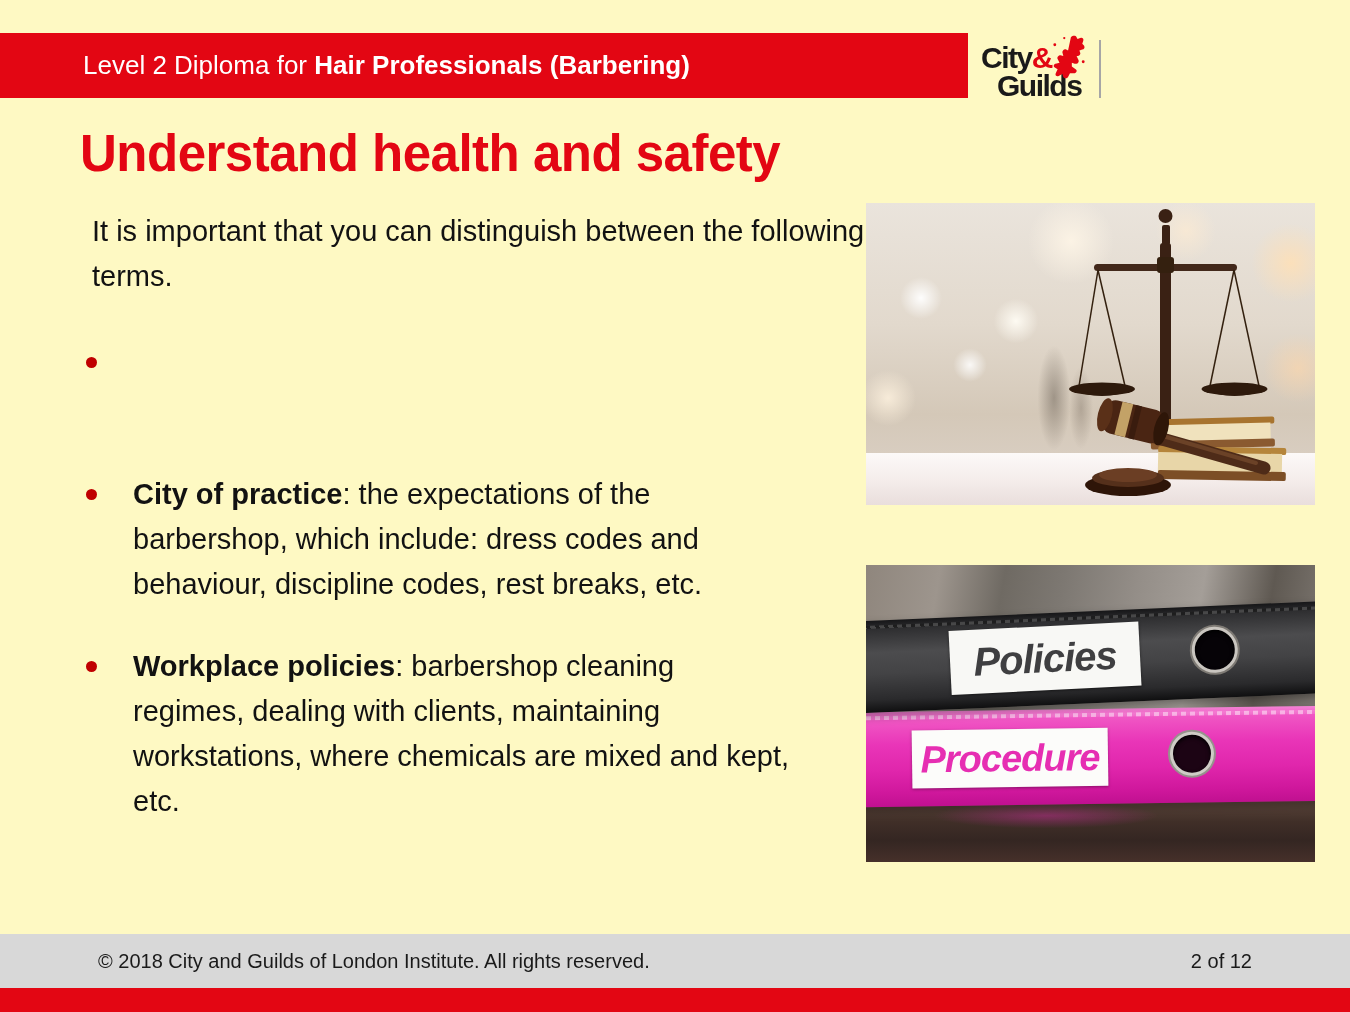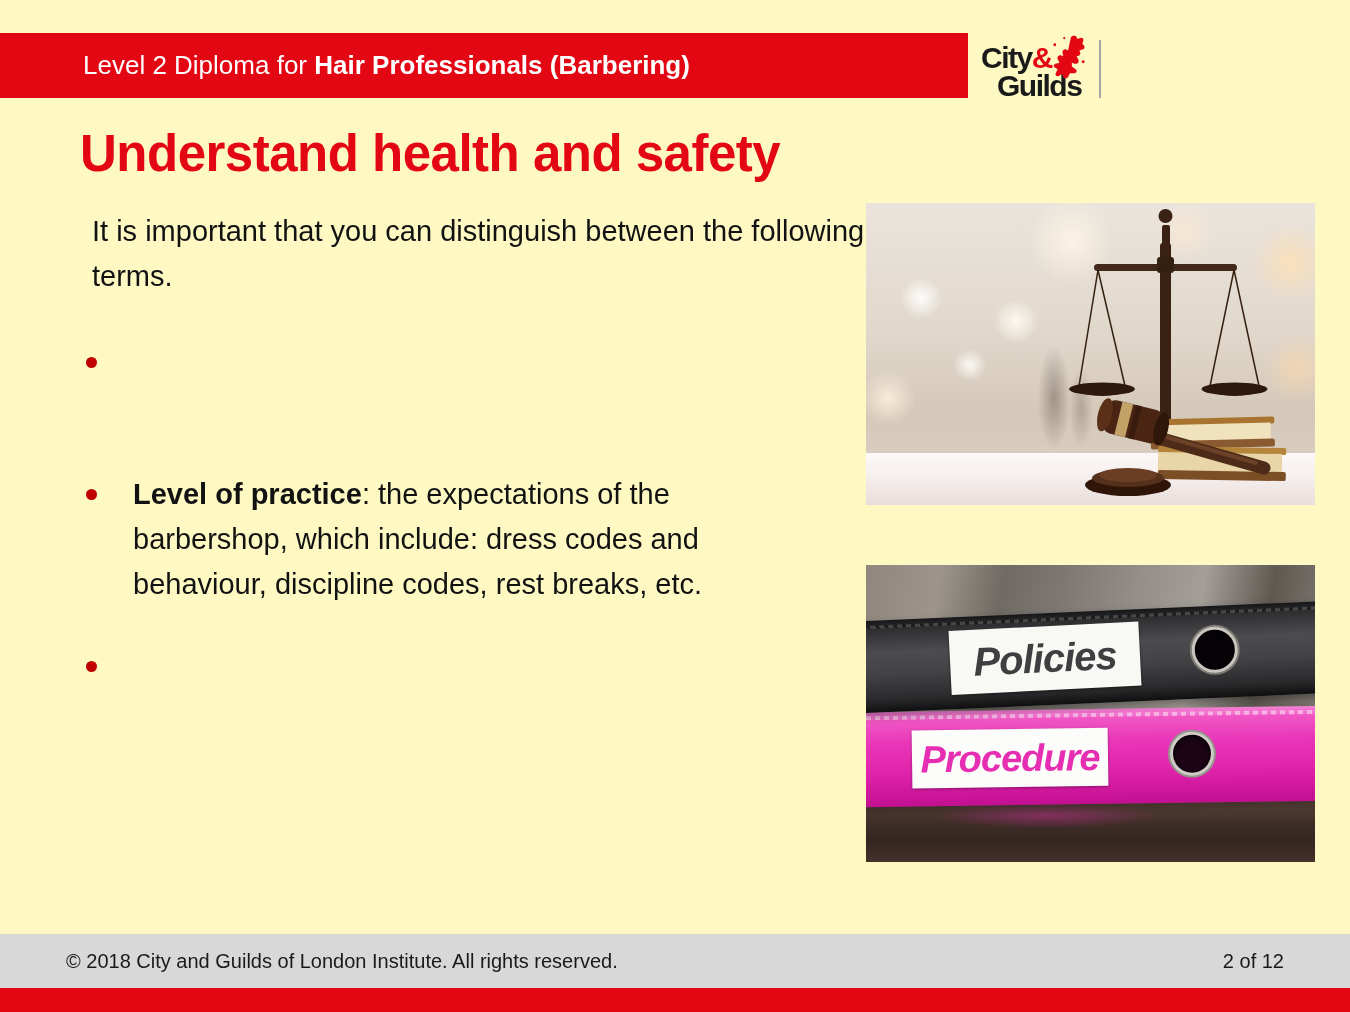--- a/index.html
+++ b/index.html
@@ -96,21 +96,21 @@
     background:#fcfcfa; display:flex; align-items:center; justify-content:center;
     box-shadow:0 1px 3px rgba(0,0,0,.35); }
   .label-procedure span { font-size:38px; font-weight:bold; font-style:italic; color:#e62eb2;
     letter-spacing:-1px; }
   .hole-pink { left:312px; top:24px; width:44px; height:44px; background:#1c0414;
     border:3px solid #cfccc6; box-shadow:0 0 0 2px #96928c, inset 0 2px 4px #000; }
 
   
   .footer-bar { position:absolute; left:0; top:934px; width:1350px; height:54px;
     background:#d8d8d8; display:flex; align-items:center; justify-content:space-between;
-    padding:0 66px; font-size:20px; color:#1a1a1a; }
+    padding:0 98px; font-size:20px; color:#1a1a1a; }
   .bottom-bar { position:absolute; left:0; top:988px; width:1350px; height:24px; background:#e30613; }
 </style>
 </head>
 <body>
 
 <div class="slide">
 
   <div class="header-bar">
     <div class="header-title"><span>Level 2 Diploma for </span><b>Hair Professionals (Barbering)</b></div>
   </div>
@@ -133,25 +133,26 @@
 
   <h1 class="slide-title">Understand health and safety</h1>
   <p class="intro">It is important that you can distinguish between the following terms.</p>
 
   <div class="bullet bullet-1">
     <span class="bullet-dot"></span>
   </div>
 
   <div class="bullet bullet-2">
     <span class="bullet-dot"></span>
-    <div class="bullet-text"><span class="term">Level of practice</span><span>: the expectations of the barbershop, which include: dress codes and behaviour, discipline codes, rest breaks, etc.</span></div>
+    <div class="bullet-text"><span class="term">City of practice</span><span>: the expectations of the barbershop, which include: dress codes and behaviour, discipline codes, rest breaks, etc.</span></div>
   </div>
 
   <div class="bullet bullet-3">
     <span class="bullet-dot"></span>
+    <div class="bullet-text"><span class="term">Workplace policies</span><span>: barbershop cleaning regimes, dealing with clients, maintaining workstations, where chemicals are mixed and kept, etc.</span></div>
   </div>
 
   <div class="photo-scales">
     <div class="scales-table"></div>
     <svg width="449" height="302" viewBox="0 0 449 302">
 
       <g fill="#3a2114">
         <circle cx="299.5" cy="13" r="7"></circle>
         <rect x="296" y="22" width="8" height="20" rx="2"></rect>
         <rect x="294" y="40" width="11" height="216" rx="3"></rect>

